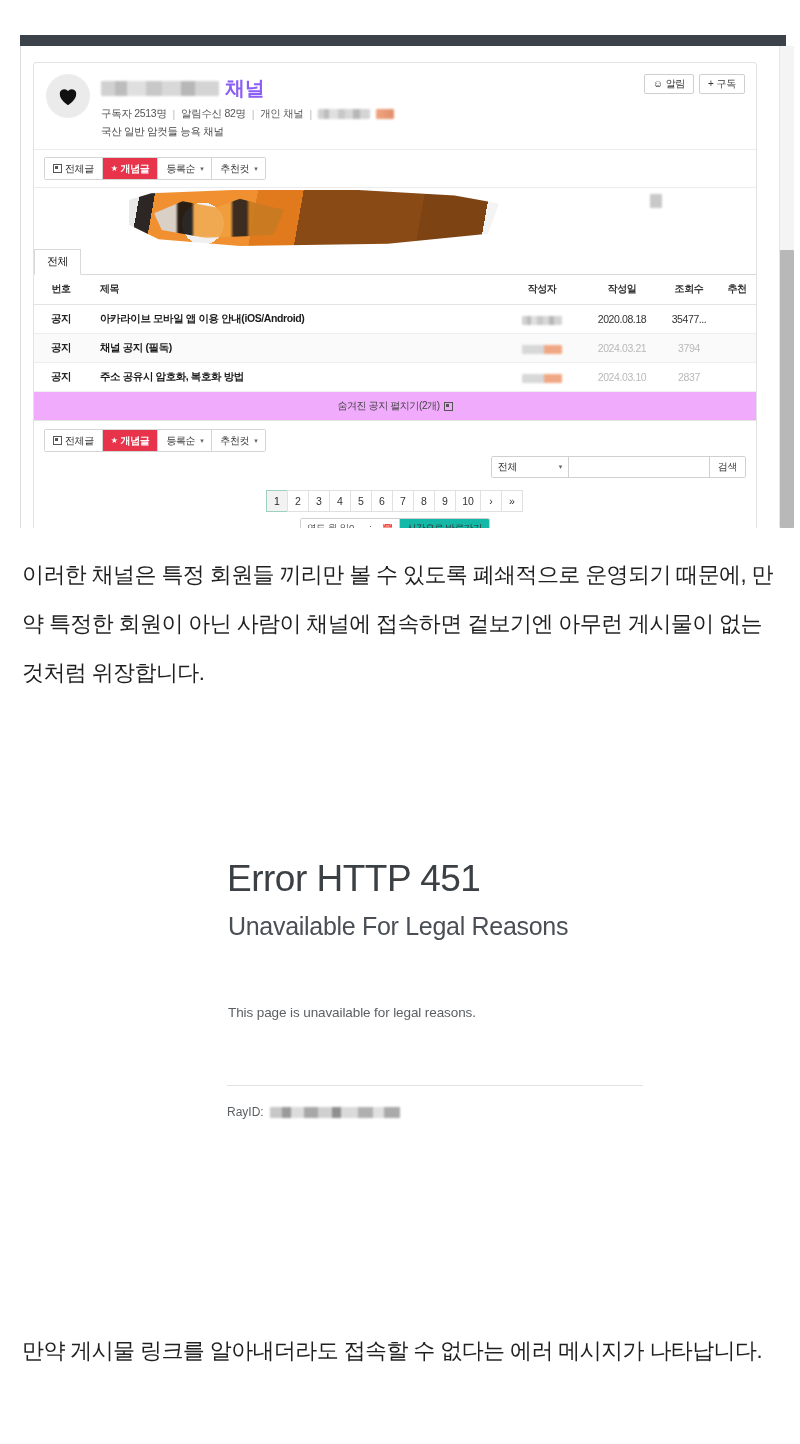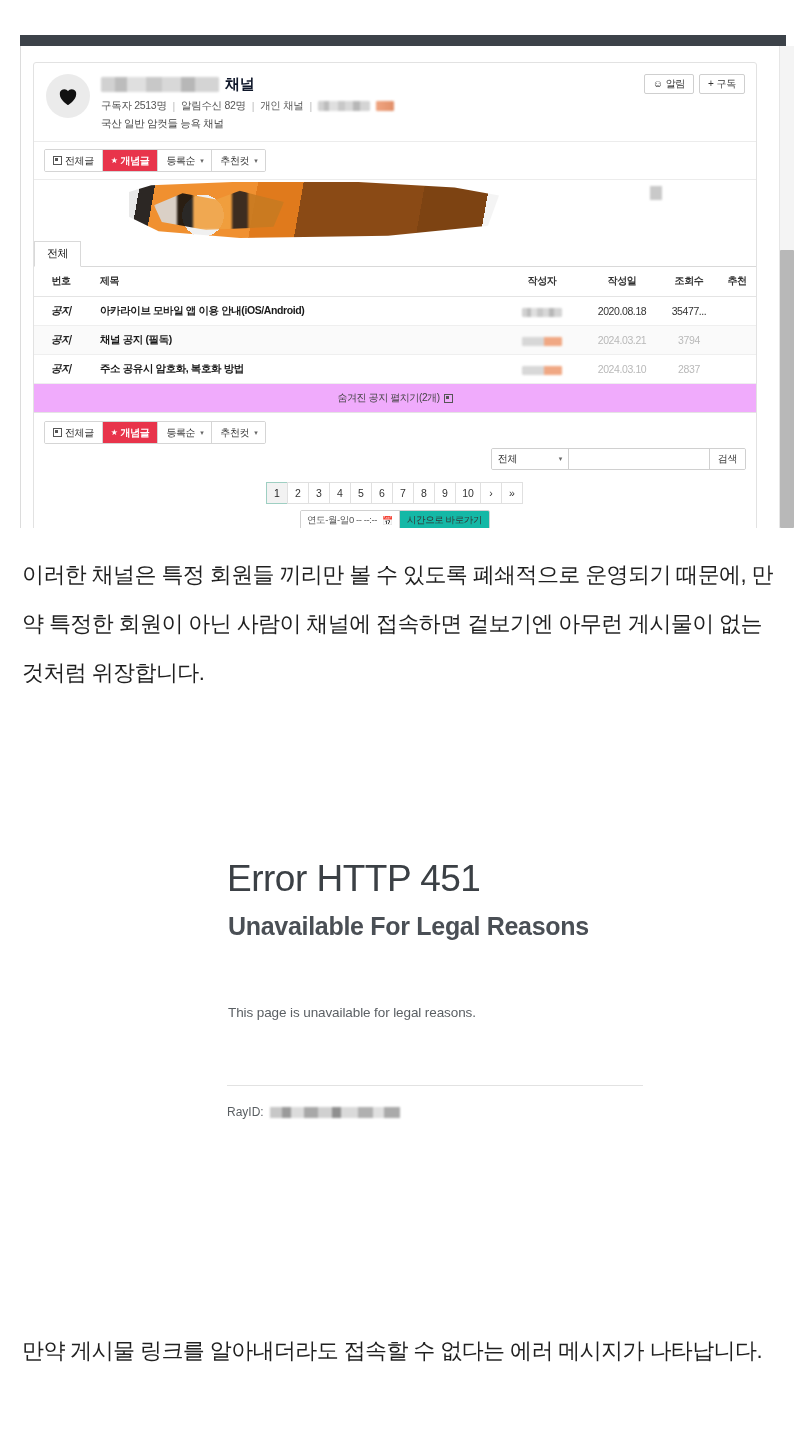--- a/index.html
+++ b/index.html
@@ -40,21 +40,21 @@
     display:flex;align-items:center;justify-content:center;flex:0 0 auto;margin-right:11px;}
   .avatar svg{display:block;}
   .ch-meta{flex:1 1 auto;min-width:0;padding-top:1px;}
   .ch-title-row{display:flex;align-items:center;gap:6px;}
   .blur{display:inline-block;border-radius:1px;vertical-align:middle;
     background:
       linear-gradient(90deg,#cfcfcf 0 12%,#b9b9b9 12% 22%,#dedede 22% 38%,
       #c6c6c6 38% 52%,#d6d6d6 52% 68%,#b4b4b4 68% 80%,#d2d2d2 80% 100%);
     filter:blur(1.1px);opacity:.95;}
   .blur-name{width:118px;height:15px;}
-  .ch-title{font-size:15px;font-weight:700;letter-spacing:-.3px;color:#0f172a;}
+  .ch-title{font-size:20px;font-weight:700;letter-spacing:-.3px;color:#8b5cf6;}
   .ch-stats{font-size:10.5px;color:#555;margin-top:5px;letter-spacing:-.3px;
     display:flex;align-items:center;gap:6px;}
   .ch-stats .sep{color:#bbb;}
   .blur-id{width:52px;height:10px;}
   .blur-id2{width:18px;height:10px;background:linear-gradient(90deg,#f0a07a,#e08a62);filter:blur(1px);}
   .ch-desc{font-size:10.5px;color:#444;margin-top:4px;letter-spacing:-.3px;}
   .ch-actions{position:absolute;right:11px;top:11px;display:flex;gap:5px;}
   .btn-o{border:1px solid #cfcfcf;background:#fff;border-radius:2px;
     font-size:10px;color:#333;padding:4px 8px;letter-spacing:-.3px;
     display:flex;align-items:center;gap:3px;line-height:1;}
@@ -99,21 +99,21 @@
   thead th.num{width:54px;}
   thead th.subj{text-align:left;padding-left:12px;}
   thead th.author{width:84px;}
   thead th.date{width:76px;}
   thead th.views{width:58px;}
   thead th.rec{width:38px;}
   tbody td{font-size:10.5px;padding:7px 0;border-bottom:1px solid #efefef;
     text-align:center;letter-spacing:-.4px;color:#333;}
   tbody tr:nth-child(even){background:#fafafa;}
   tbody td.subj{text-align:left;padding-left:12px;font-weight:700;color:#1a1a1a;}
-  tbody td.tag{font-weight:700;color:#222;font-style:italic;}
+  tbody td.tag{font-weight:700;color:#222;}
   tbody tr.dim td{color:#b9b9b9;}
   tbody tr.dim td.subj{color:#1a1a1a;}
   tbody tr.dim td.tag{color:#222;}
   .blur-au{width:40px;height:9px;display:inline-block;}
   .blur-au.o{background:linear-gradient(90deg,#d6d6d6 0 55%,#f0a47e 55% 100%);filter:blur(1px);}
   .more-row{background:#f0abfc;text-align:center;font-size:10px;color:#444;
     padding:7px 0;border-bottom:1px solid #e4e4e4;letter-spacing:-.4px;
     display:flex;align-items:center;justify-content:center;gap:4px;}
   
   .botbar{display:flex;align-items:center;padding:8px 10px 0 10px;}
@@ -140,21 +140,21 @@
     background:#14b8a6;letter-spacing:-.4px;}
   
   .para{position:absolute;left:22px;width:756px;
     font-size:22px;line-height:49px;color:#1f1f1f;letter-spacing:-.6px;}
   .p1{top:550px;}
   .p2{top:1326px;}
   
   .err{position:absolute;left:11px;top:760px;width:800px;height:400px;background:#fff;}
   .err-h1{position:absolute;left:216px;top:100px;font-size:37px;font-weight:400;
     color:#3b4045;letter-spacing:-.5px;line-height:1;}
-  .err-h2{position:absolute;left:217px;top:154px;font-size:25px;font-weight:700;
+  .err-h2{position:absolute;left:217px;top:154px;font-size:25px;font-weight:400;
     color:#4a4f55;letter-spacing:-.3px;line-height:1;}
   .err-p{position:absolute;left:217px;top:245px;font-size:13.5px;color:#5a5f63;
     letter-spacing:-.1px;}
   .err-hr{position:absolute;left:216px;top:325px;width:416px;height:1px;background:#e2e2e2;}
   .err-ray{position:absolute;left:216px;top:345px;font-size:12px;color:#5a5f63;
     display:flex;align-items:center;gap:6px;}
   .blur-ray{width:130px;height:11px;display:inline-block;
     background:linear-gradient(90deg,#c7c7c7 0 9%,#9a9a9a 9% 16%,#dcdcdc 16% 26%,
       #a8a8a8 26% 37%,#d0d0d0 37% 48%,#8f8f8f 48% 55%,#dadada 55% 68%,
       #b0b0b0 68% 79%,#e0e0e0 79% 88%,#aaaaaa 88% 100%);

